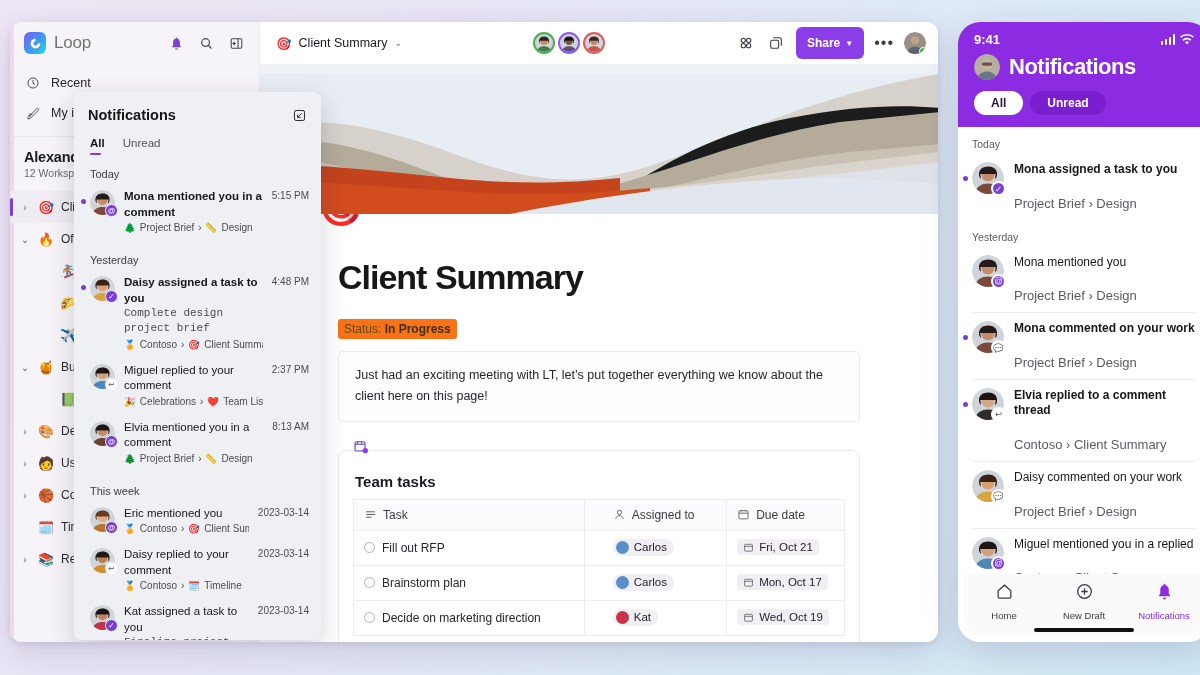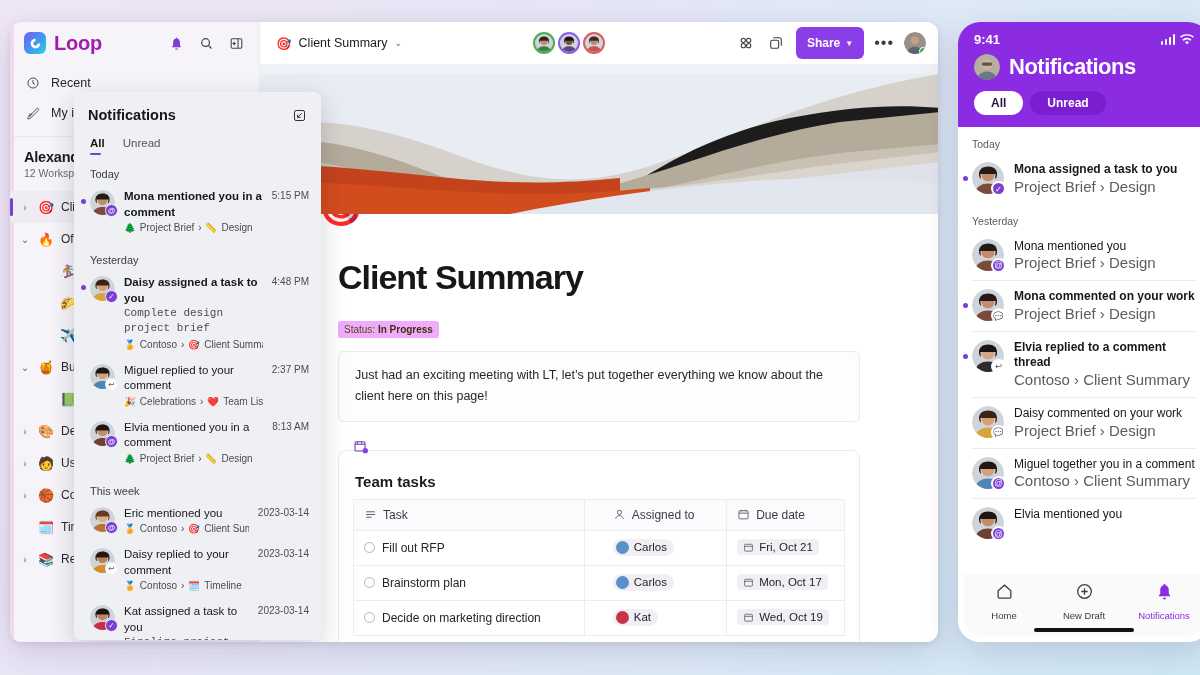--- a/index.html
+++ b/index.html
@@ -33,21 +33,21 @@
   #sidebar-header {
     height: 42px; display: flex; align-items: center;
     padding: 0 12px 0 14px; gap: 8px;
   }
   .loop-logo {
     width: 22px; height: 22px; border-radius: 6px;
     background: linear-gradient(135deg,#7a5cf0 0%,#3aa0f0 60%,#2ad6d6 100%);
     display:flex; align-items:center; justify-content:center;
     color:#fff; font-size:13px; font-weight:bold; flex-shrink:0;
   }
-  .loop-word { font-size: 20px; font-weight: 700; color: #a21caf; letter-spacing:-.2px; }
+  .loop-word { font-size: 17px; font-weight: 400; color: #737373; letter-spacing:-.2px; }
   .hdr-spacer { flex: 1; }
   .hdr-ic { width: 22px; height: 22px; display:flex; align-items:center; justify-content:center; cursor:pointer; color:#444; }
   .bell { color:#7b3fd4; }
   #nav-top { padding: 4px 0 8px 0; }
   .nav-row {
     display:flex; align-items:center; gap:10px;
     height: 30px; padding: 0 14px; font-size: 12.5px; color: #27262b; cursor:pointer;
   }
   .nav-ic { width:17px; height:17px; display:flex; align-items:center; justify-content:center; color:#4b4a51; flex-shrink:0; }
   #ws-block { border-top: 1px solid #e8e5ed; padding: 12px 14px 6px 14px; }
@@ -81,21 +81,21 @@
     font-family:"Liberation Sans", sans-serif;
   }
   #more-btn { font-size:16px; color:#3b3a40; cursor:pointer; letter-spacing:1px; line-height:10px; }
   #me-av { width:22px;height:22px;border-radius:50%;overflow:hidden;position:relative; }
   .presence { position:absolute; right:-1px; bottom:-1px; width:8px;height:8px;border-radius:50%;background:#3db14b;border:1.5px solid #fff; }
   #hero { height:150px; position:relative; overflow:hidden; flex-shrink:0; }
   #page-body { flex:1; padding:0 0 0 0; overflow:hidden; position:relative; }
   #page-icon { position:absolute; left:58px; top:-28px; font-size:37px; z-index:3; }
   #doc-title { font-size:34px; font-weight:700; color:#17171a; letter-spacing:-1px; margin:44px 0 0 78px; }
   #status-line { margin:22px 0 0 78px; }
-  #status-pill { background:#f0abfc; color:#5d4a14; font-size:10px; padding:3px 6px; border-radius:3px; }
+  #status-pill { background:#f97316; color:#5d4a14; font-size:12px; padding:3px 6px; border-radius:3px; }
   #status-pill b { color:#3d3108; }
   #callout {
     margin:14px 78px 0 78px; border:1px solid #eceaee; border-radius:5px;
     background:#fdfdfd; padding:13px 16px; font-size:12.5px; color:#26252a; line-height:1.7;
     max-width: 525px;
   }
   #tasks-card {
     margin:28px 78px 0 78px; border:1px solid #eceaee; border-radius:8px;
     background:#fff; padding:14px 14px 10px 14px; max-width:532px; position:relative;
   }
@@ -172,21 +172,21 @@
   .ph-dot { position:absolute; left:5px; top:22px; width:5px;height:5px;border-radius:50%;background:#7b3fd4; }
   .ph-avwrap { position:relative; width:32px;height:32px;flex-shrink:0; }
   .ph-av { width:32px;height:32px;border-radius:50%;overflow:hidden; }
   .ph-badge {
     position:absolute; right:-2px; bottom:-2px; width:15px;height:15px;border-radius:50%;
     background:#7b3fd4;color:#fff;font-size:8.5px;display:flex;align-items:center;justify-content:center;border:2px solid #fff;
   }
   .ph-badge.white { background:#fff; color:#56555c; }
   .ph-line1 { font-size:12px; color:#17171a; line-height:1.3; }
   .ph-line1.bold { font-weight:700; }
-  .ph-crumb { font-size:15px; color:#5c5b62; margin-top:0; }
+  .ph-crumb { font-size:13px; color:#5c5b62; margin-top:18px; }
   .ph-sep { height:1px; background:#ededf0; margin:0 14px; }
   #ph-tabbar {
     position:absolute; left:6px; right:6px; bottom:6px; height:62px;
     background:#fafafa; border-radius:0 0 18px 18px;
     display:flex; align-items:flex-start; padding-top:8px;
   }
   .ph-tab { flex:1; display:flex; flex-direction:column; align-items:center; gap:9px; cursor:pointer; }
   .ph-tab span { font-size:9.5px; color:#3c3b41; }
   .ph-tab.act span { color:#8b2be2; }
   #ph-homebar { position:absolute; left:50%; transform:translateX(-50%); bottom:10px; width:100px;height:4px;background:#111;border-radius:3px; }
@@ -853,21 +853,21 @@
               <circle cx="20" cy="20" r="20" fill="#cfd4da"></circle>
               <path d="M3 40c2-9 9-13 17-13s15 4 17 13z" fill="#4f86b8"></path>
               <circle cx="20" cy="16" r="8.2" fill="#d2a07a"></circle>
               <path d="M10.5 15a9.5 9.5 0 0 1 19 0c0-6-4-9.5-9.5-9.5S10.5 9 10.5 15z" fill="#1f1713"></path>
               <path d="M10.5 15c0 4 1 6 1 6s-2.8-1-2.8-6 4-9.5 11.3-9.5S31.3 9 31.3 15s-2.8 6-2.8 6 1-2 1-6z" fill="#1f1713"></path>
             </svg>
           </div>
           <div class="ph-badge">@</div>
         </div>
         <div style="flex: 1 1 0%;">
-          <div class="ph-line1">Miguel together you in a comment</div>
+          <div class="ph-line1">Miguel mentioned you in a replied</div>
           <div class="ph-crumb">Contoso › Client Summary</div>
         </div>
       </div>
       <div class="ph-sep"></div>
       <div class="ph-item">
         <div class="ph-avwrap">
           <div class="ph-av">
             <svg width="32" height="32" viewBox="0 0 40 40">
               <circle cx="20" cy="20" r="20" fill="#cfd4da"></circle>
               <path d="M3 40c2-9 9-13 17-13s15 4 17 13z" fill="#6d4030"></path>

